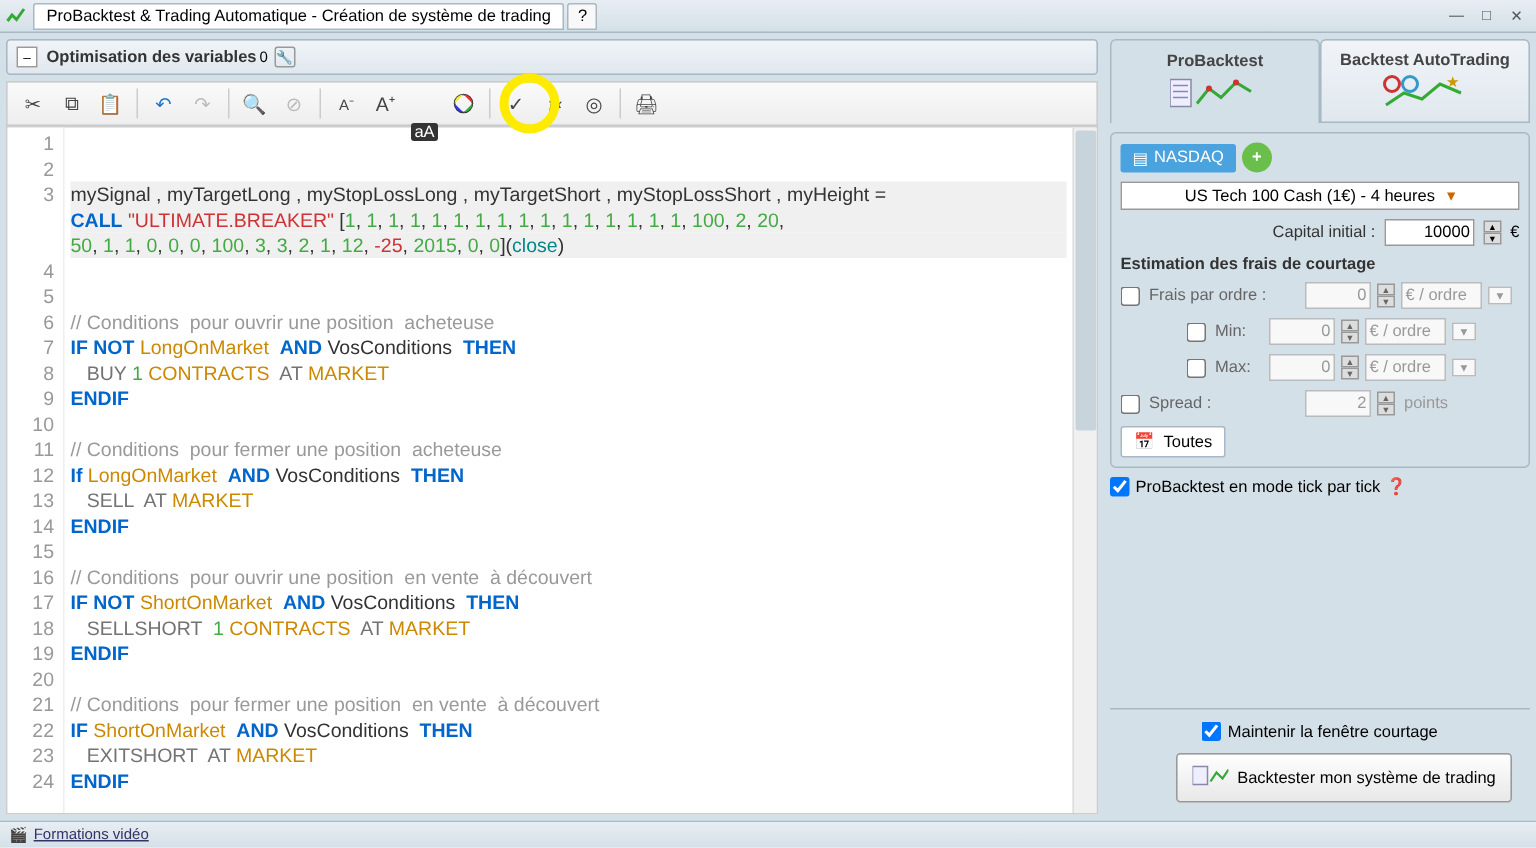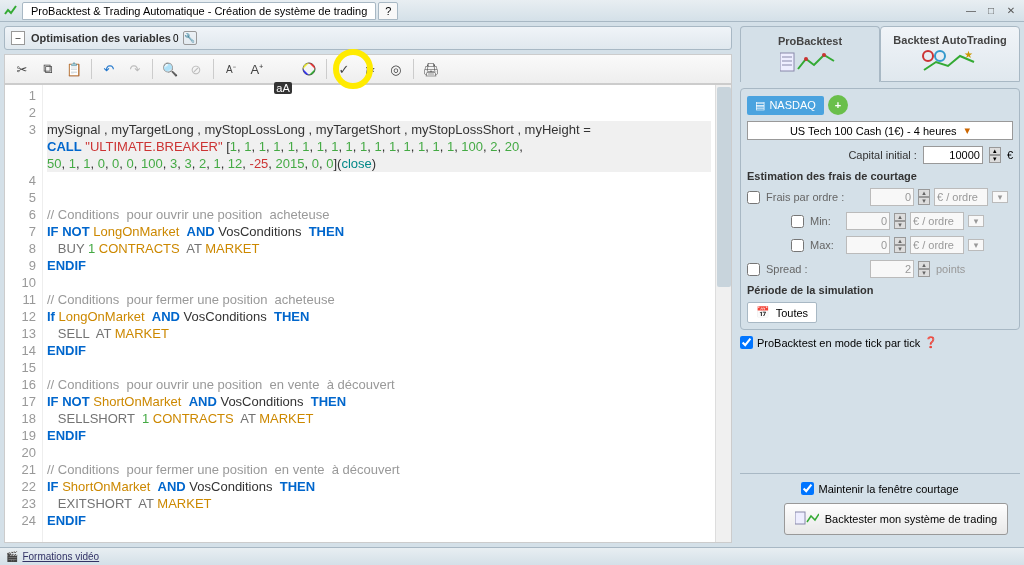--- a/index.html
+++ b/index.html
@@ -242,21 +242,20 @@
       <div class="fee-row">
         <input type="checkbox" style="">
         <span class="lbl2">Spread :</span>
         <input class="num-in" disabled="" value="2" style="">
         <span class="spinner">
             <span>▴</span>
             <span>▾</span>
           </span>
         <span class="unit" style="border:none;background:none;">points</span>
       </div>
-      <div class="section-title">Période de la simulation</div>
       <div class="period-btn">
         <span>📅</span>
         <span>Toutes</span>
       </div>
     </div>
 
     <div class="tick-row">
       <input type="checkbox" checked="" style="">
       <span>ProBacktest en mode tick par tick</span>
       <span style="color:#39c;">❓</span>

